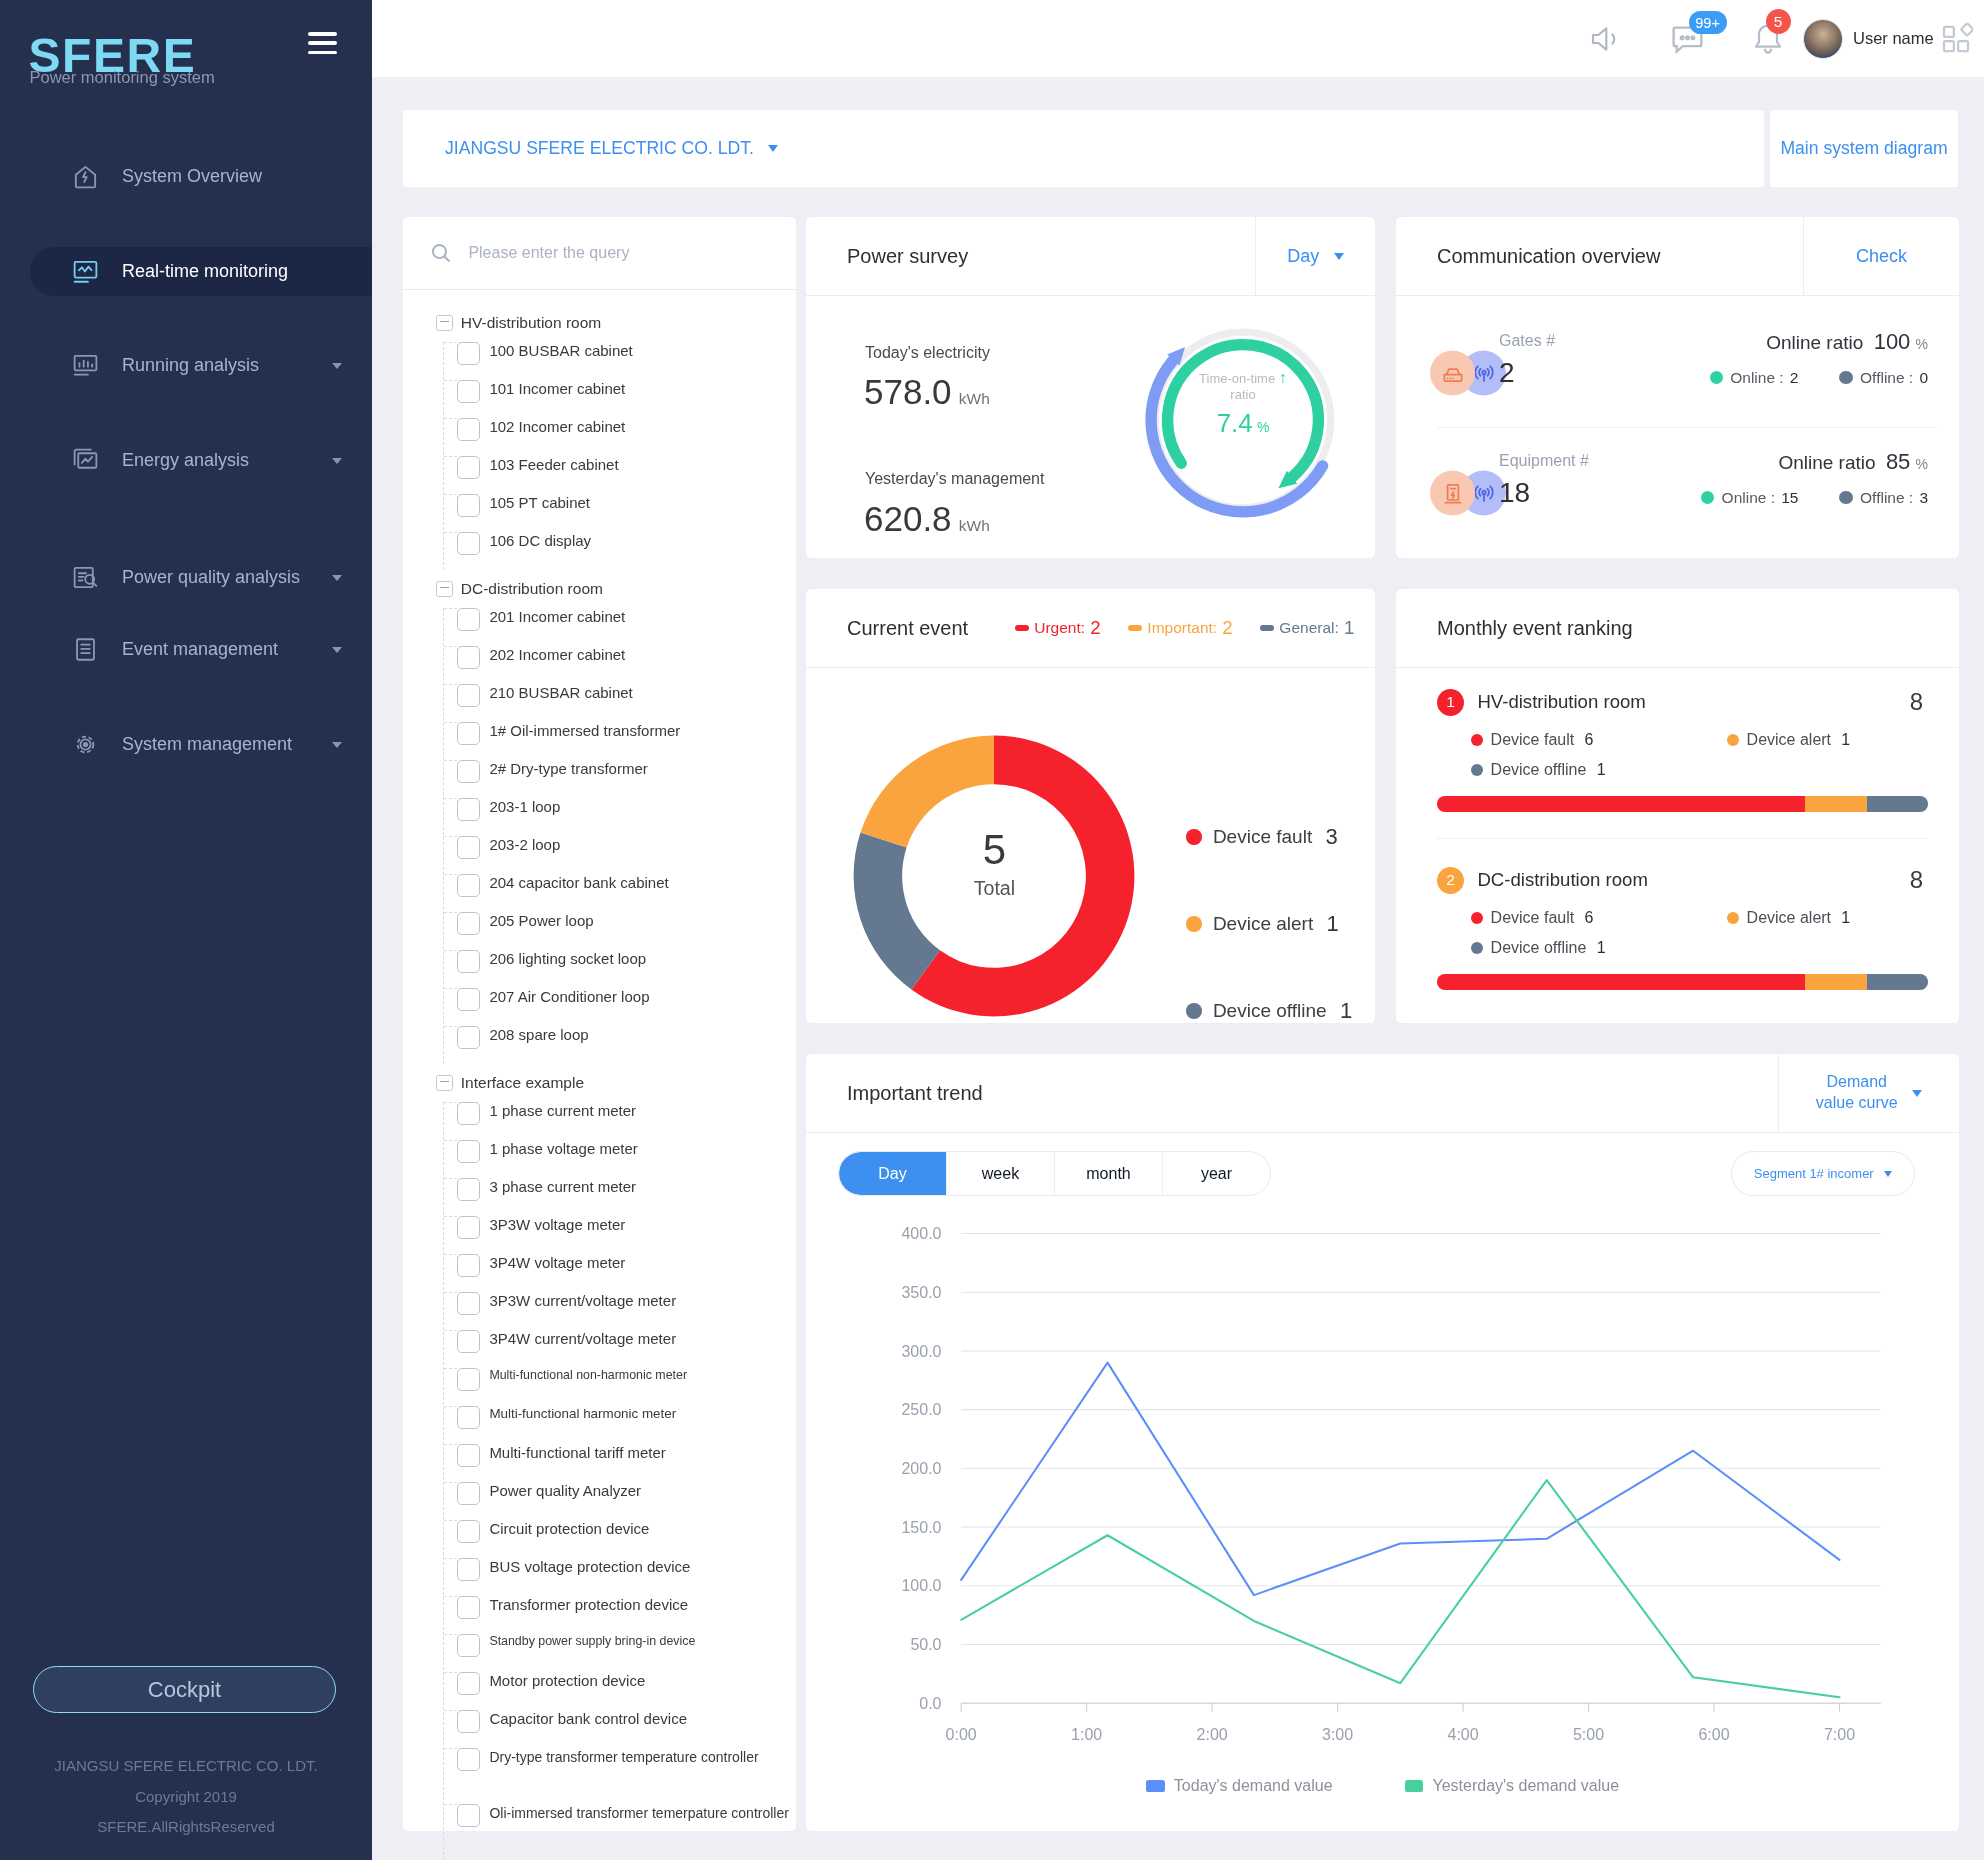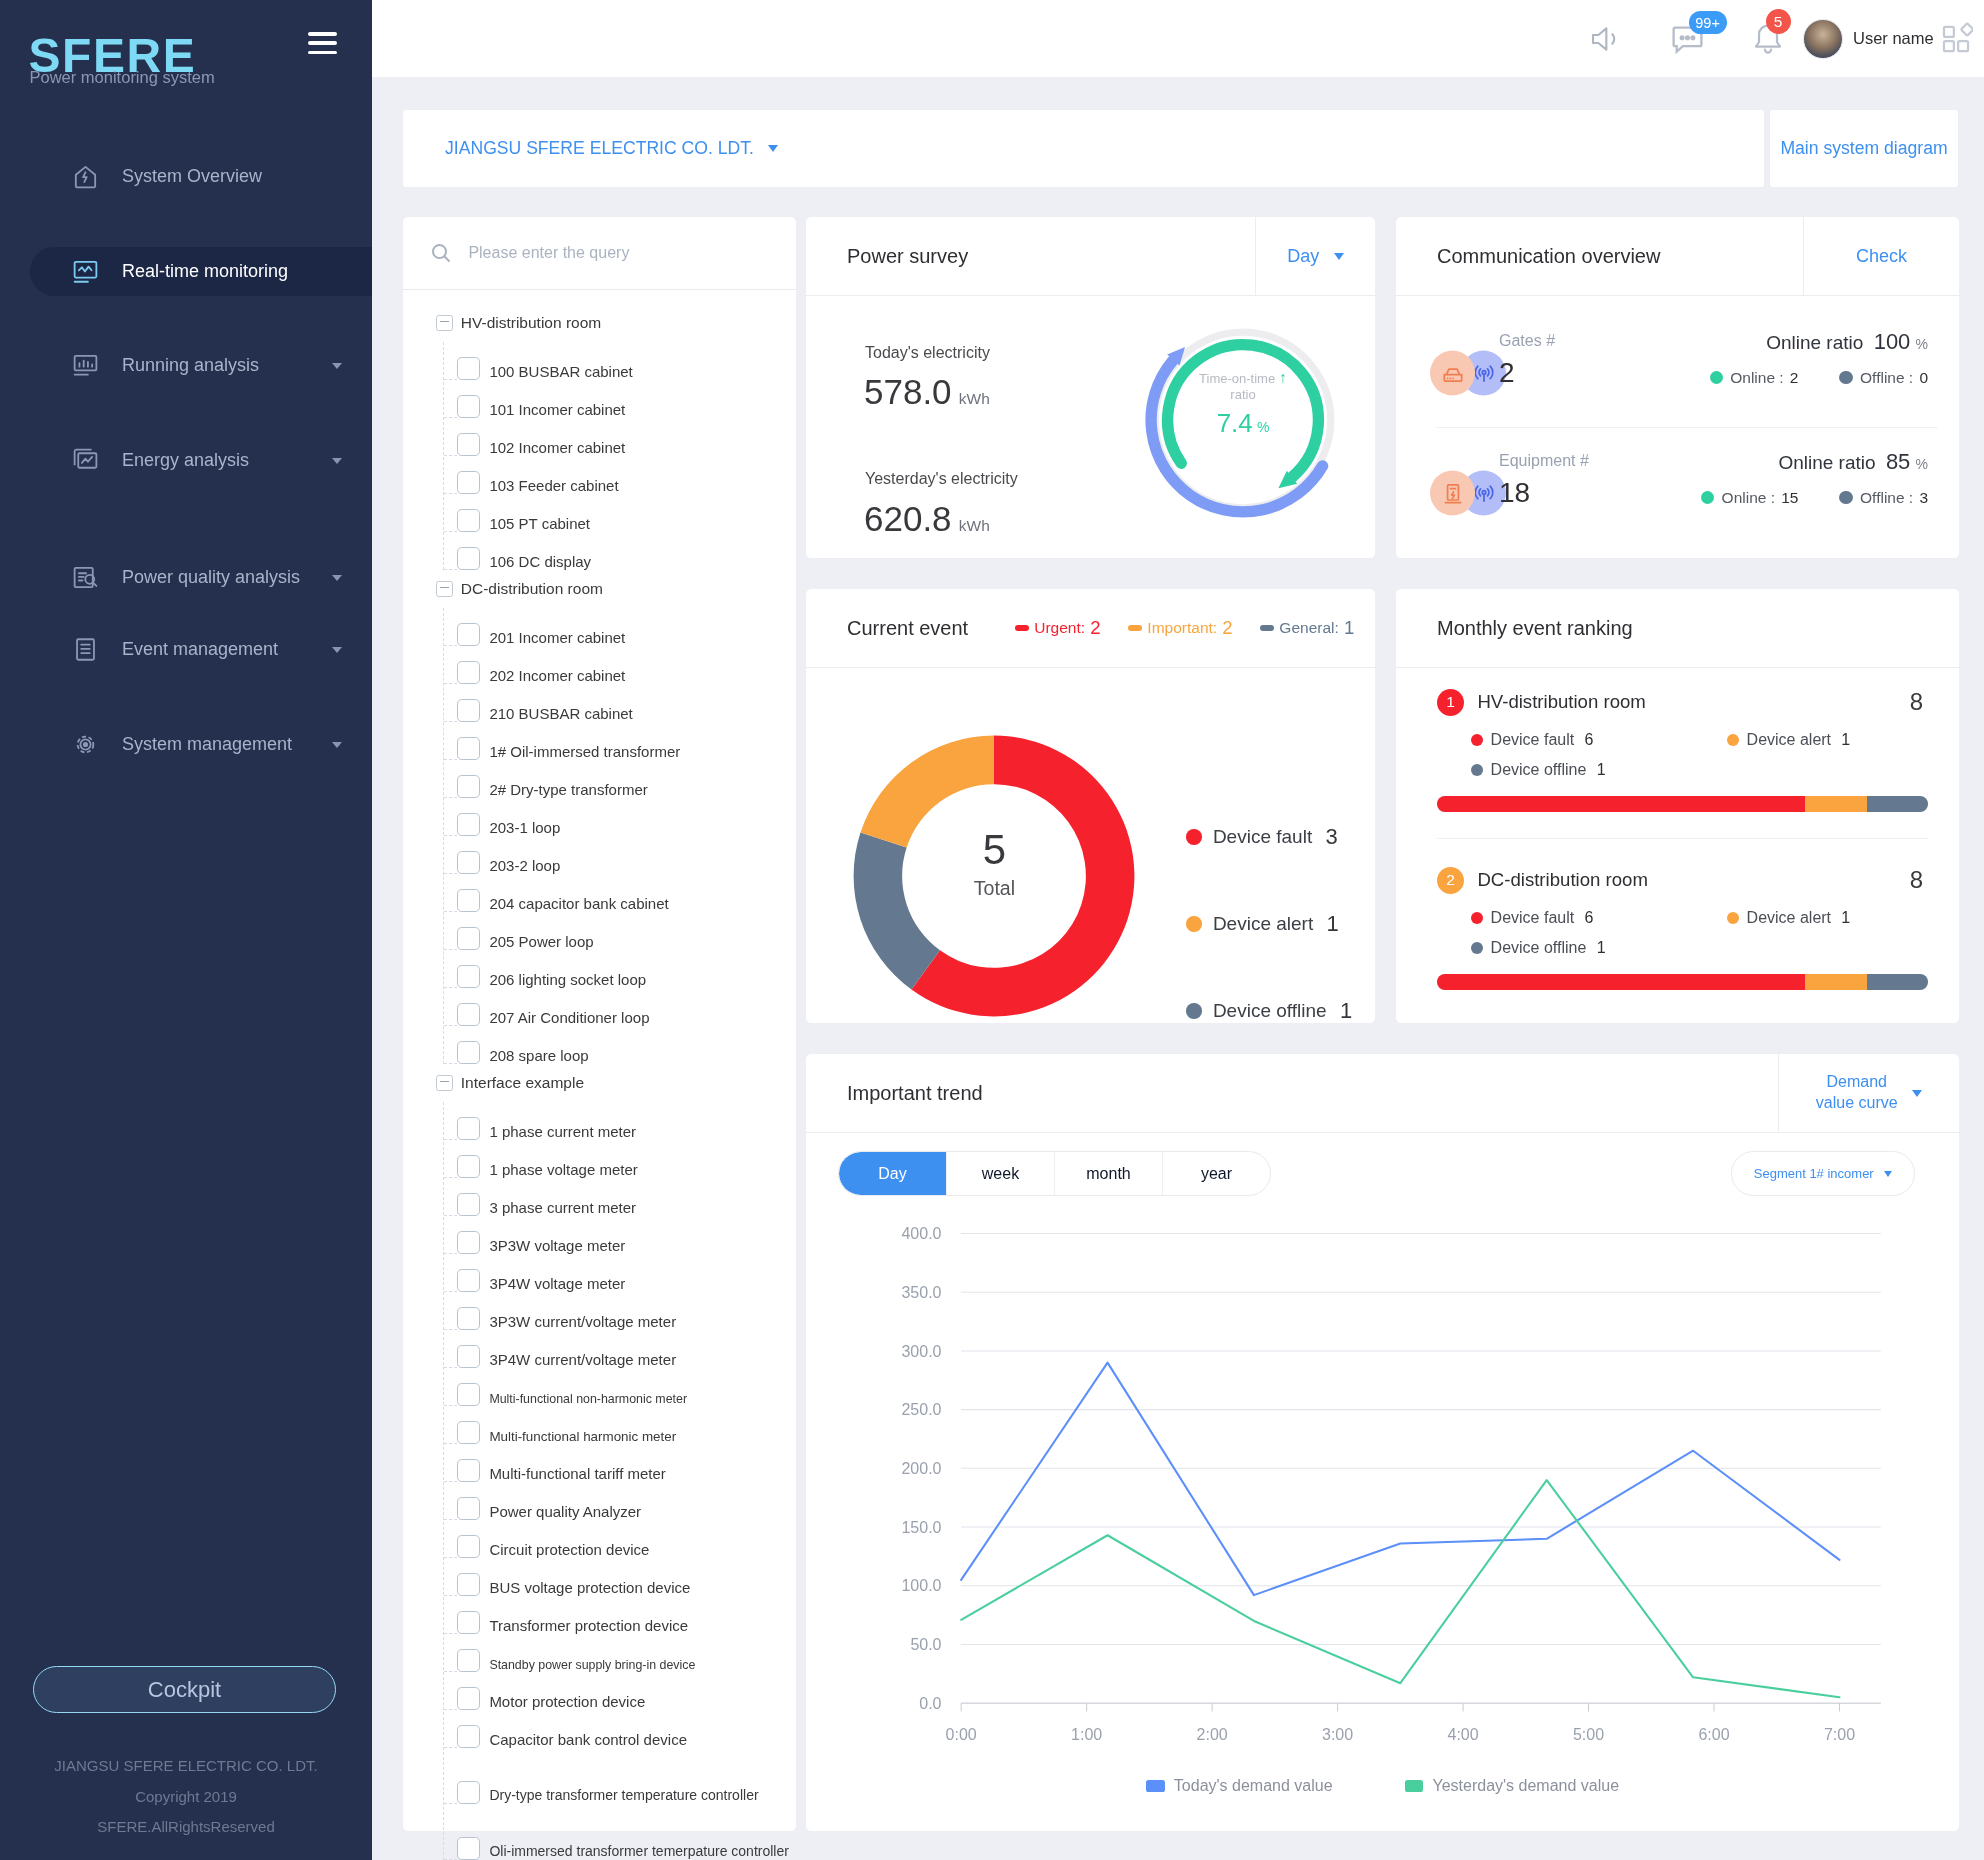--- a/index.html
+++ b/index.html
@@ -47,21 +47,21 @@
   .search-row{position:absolute;left:0;top:0;width:100%;height:72px;border-bottom:1px solid #e8eaee;display:flex;align-items:center;}
   .search-row svg{margin-left:26px;flex:none;}
   .search-input{border:none;outline:none;margin-left:13.4px;font-size:16px;color:#444;width:289px;font-family:"Liberation Sans",sans-serif;}
   .search-input::placeholder{color:#aab3c0;}
   #tree{position:absolute;left:0;top:87px;width:100%;}
   .t-root{display:flex;align-items:center;height:38px;padding-left:33px;font-size:15.5px;color:#3a3a3d;}
   .t-toggle{width:14.5px;height:14.5px;border:1px solid #c3c9d2;border-radius:2.6px;position:relative;flex:none;background:#fff;cursor:pointer;}
   .t-toggle::after{content:"";position:absolute;left:2.6px;right:2.6px;top:5.7px;border-top:1.6px solid #9aa2ae;}
   .t-root .t-label{margin-left:8.3px;}
   .t-group{margin-left:40px;border-left:1px dashed #d8dce2;}
-  .t-leaf{display:flex;align-items:flex-end;height:38px;font-size:15px;color:#3a3a3d;}
+  .t-leaf{display:flex;align-items:flex-start;height:38px;font-size:15px;color:#3a3a3d;}
   .t-leaf.wrap{height:56px;}
   .t-leaf::before{content:"";width:13.4px;border-top:1px dashed #d8dce2;flex:none;}
   .t-check{width:20.7px;height:20.7px;border:1.6px solid #b9c2cf;border-radius:4.7px;flex:none;background:#fff;cursor:pointer;}
   .t-leaf .t-label{margin-left:9.3px;white-space:nowrap;}
   .t-leaf.wrap .t-label{white-space:normal;line-height:18px;font-size:14px;}
   .t-leaf.sm .t-label{font-size:13.4px;}
   .t-leaf.xs .t-label{font-size:12.4px;}
   
   #survey-card{left:806px;top:217px;width:569px;height:341px;}
   .ps-label{position:absolute;left:59px;font-size:16px;color:#4a4a4e;}
@@ -455,21 +455,21 @@
     <div class="card-title">Power survey</div>
     <div class="hdr-right" style="width:119px;font-size:18px;">
       <span>Day</span>
         <span class="caret"></span>
     </div>
   </div>
   <div class="ps-label" style="top:127px">Today's electricity</div>
   <div class="ps-value" style="top:155px">
     <span>578.0</span><span class="ps-unit">kWh</span>
   </div>
-  <div class="ps-label" style="top:253px">Yesterday's electricity</div>
+  <div class="ps-label" style="top:253px">Yesterday's management</div>
   <div class="ps-value" style="top:282px">
     <span>620.8</span><span class="ps-unit">kWh</span>
   </div>
   <div class="gauge-wrap">
     <svg id="gauge-svg" width="222" height="222" viewBox="0 0 430 430">
         <circle cx="215" cy="215" r="170" fill="none" stroke="#ededf0" stroke-width="14"></circle>
         <path d="M 369.1525218736301 303.99999999999994 A 178 178 0 1 1 78.6440891248219 100.58380547579601" fill="none" stroke="#7e9cf5" stroke-width="22" stroke-linecap="round"></path>
         <polygon points="102.7941392557895,73.60040730380148 68.15338143195001,88.16124166829115 91.93401584722665,109.57342107177462" fill="#7e9cf5"></polygon>
         <path d="M 95.40380153380723 298.74215970725277 A 146 146 0 1 1 310.7846182326141 325.1875987125247" fill="none" stroke="#2ed0a2" stroke-width="22" stroke-linecap="round"></path>
         <polygon points="283.5663982495672,347.34292210421285 320.0584871959016,338.3803641918299 299.9202346823068,313.5116934252069" fill="#2ed0a2"></polygon>

